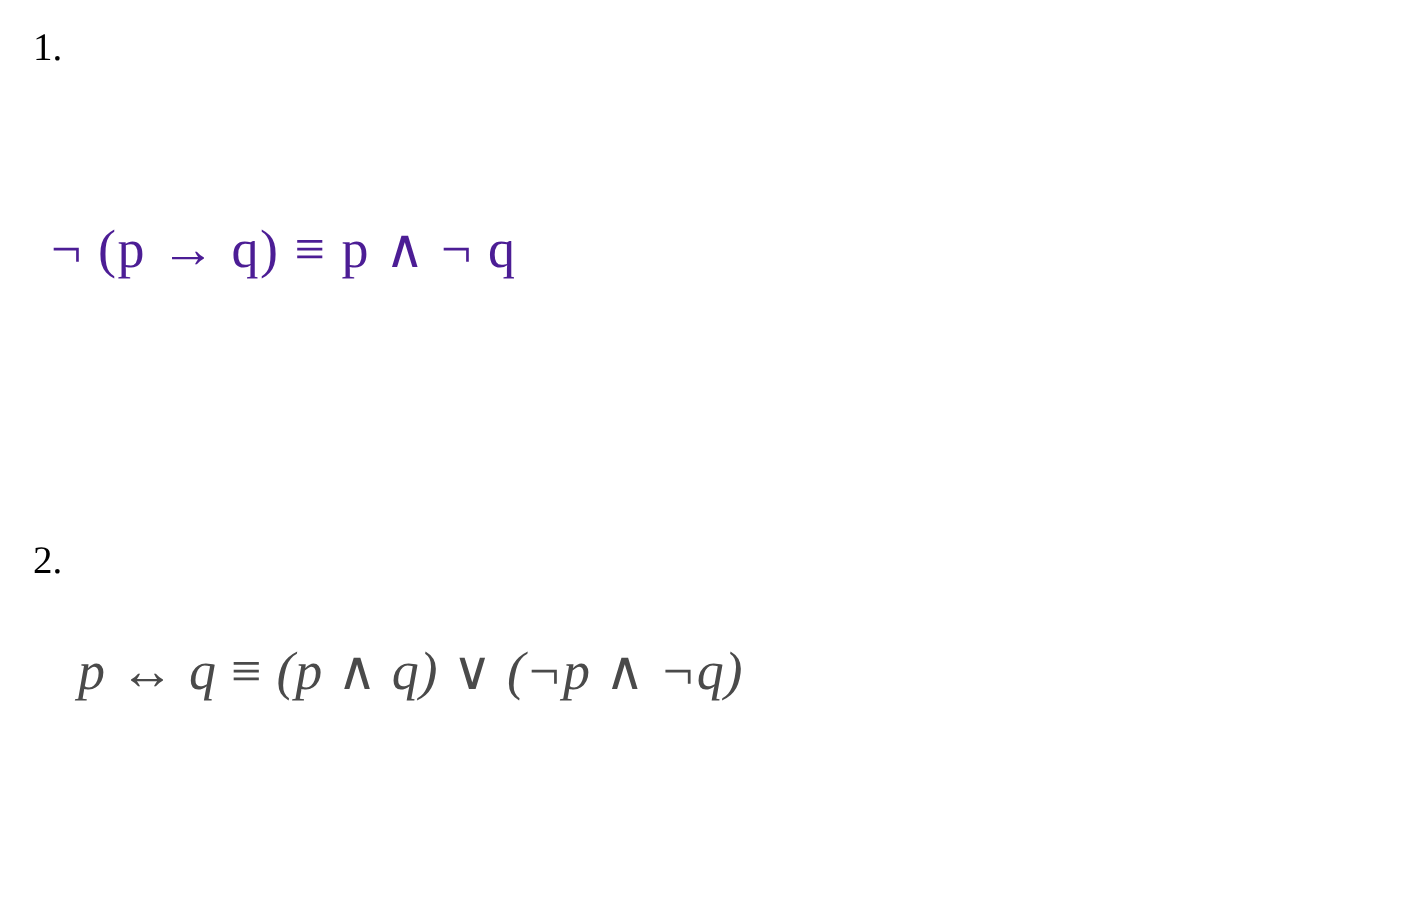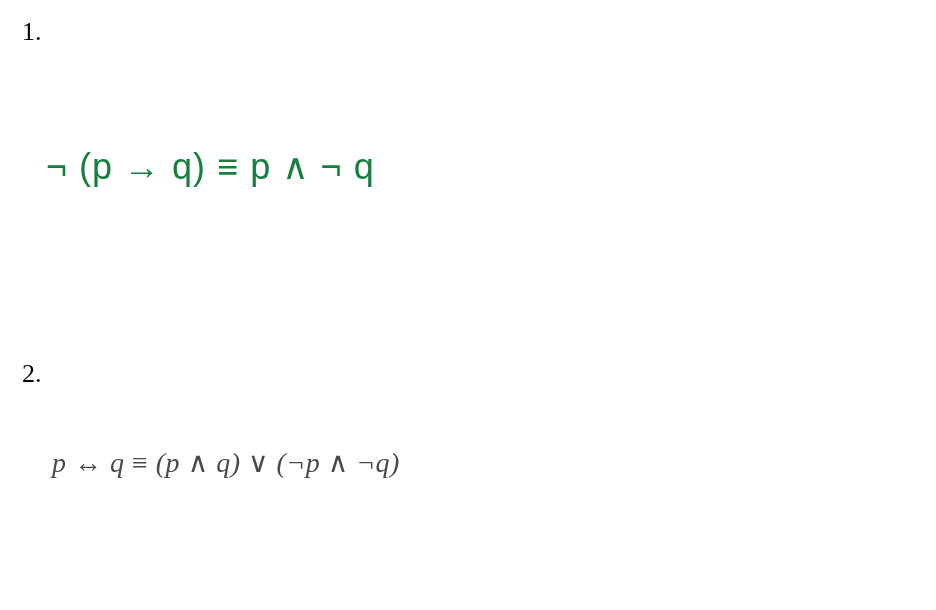--- a/index.html
+++ b/index.html
@@ -11,38 +11,38 @@
       box-sizing: border-box;
       color: #000;
       line-height: 1.2;
     }
     .q-num {
       font-size: 26px;
       font-family: "Times New Roman", Times, serif;
       margin-top: 0;
     }
     .expr1 {
-      font-family: Liberation Sans, sans-serif;
+      font-family: Liberation Serif, serif;
       font-size: 36px;
-      color: #15803d;
+      color: #4c1d95;
       margin-top: 98px;
-      margin-left: 24px;
+      margin-left: 12px;
       letter-spacing: 1px;
     }
     .q-num2 {
       font-size: 26px;
       font-family: "Times New Roman", Times, serif;
       margin-top: 170px;
     }
     .expr2 {
       font-family: "Times New Roman", Times, serif;
       font-style: italic;
-      font-size: 28px;
+      font-size: 36px;
       color: #4a4a4a;
-      margin-top: 56px;
+      margin-top: 36px;
       margin-left: 30px;
       letter-spacing: 0.5px;
     }
     .expr2 .op {
       font-style: normal;
     }
   </style>
 </head>
 <body>
 

